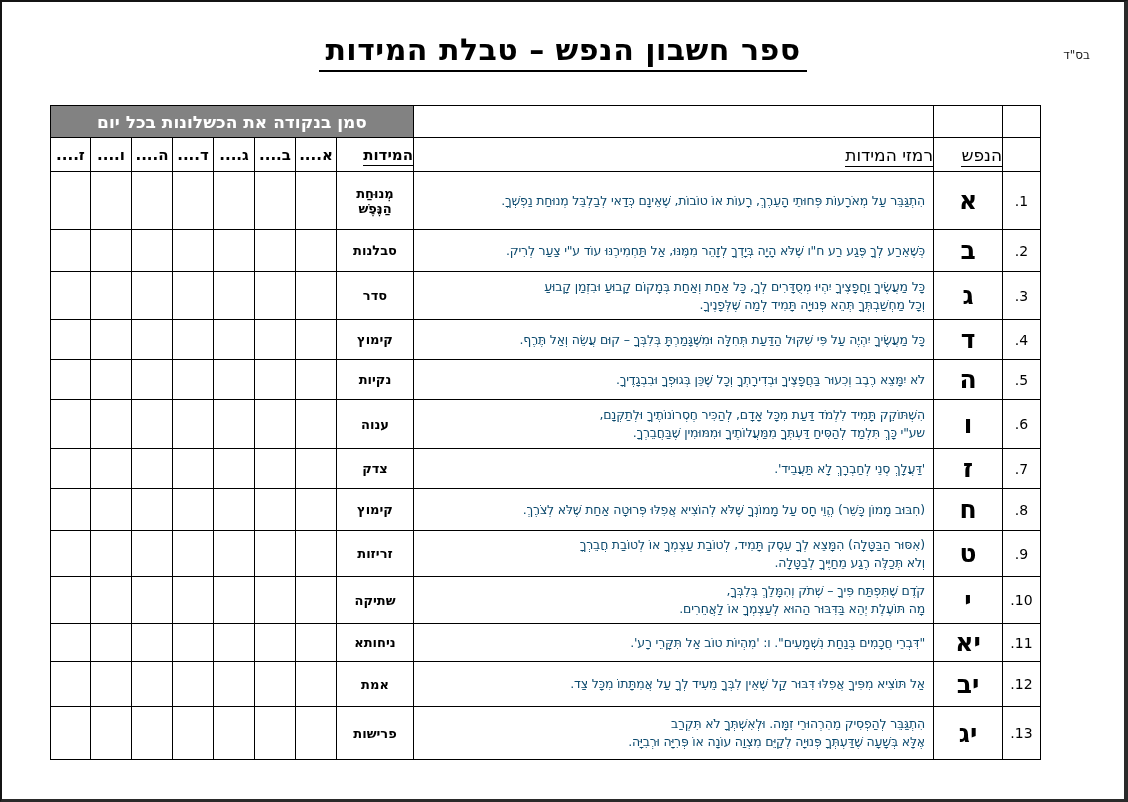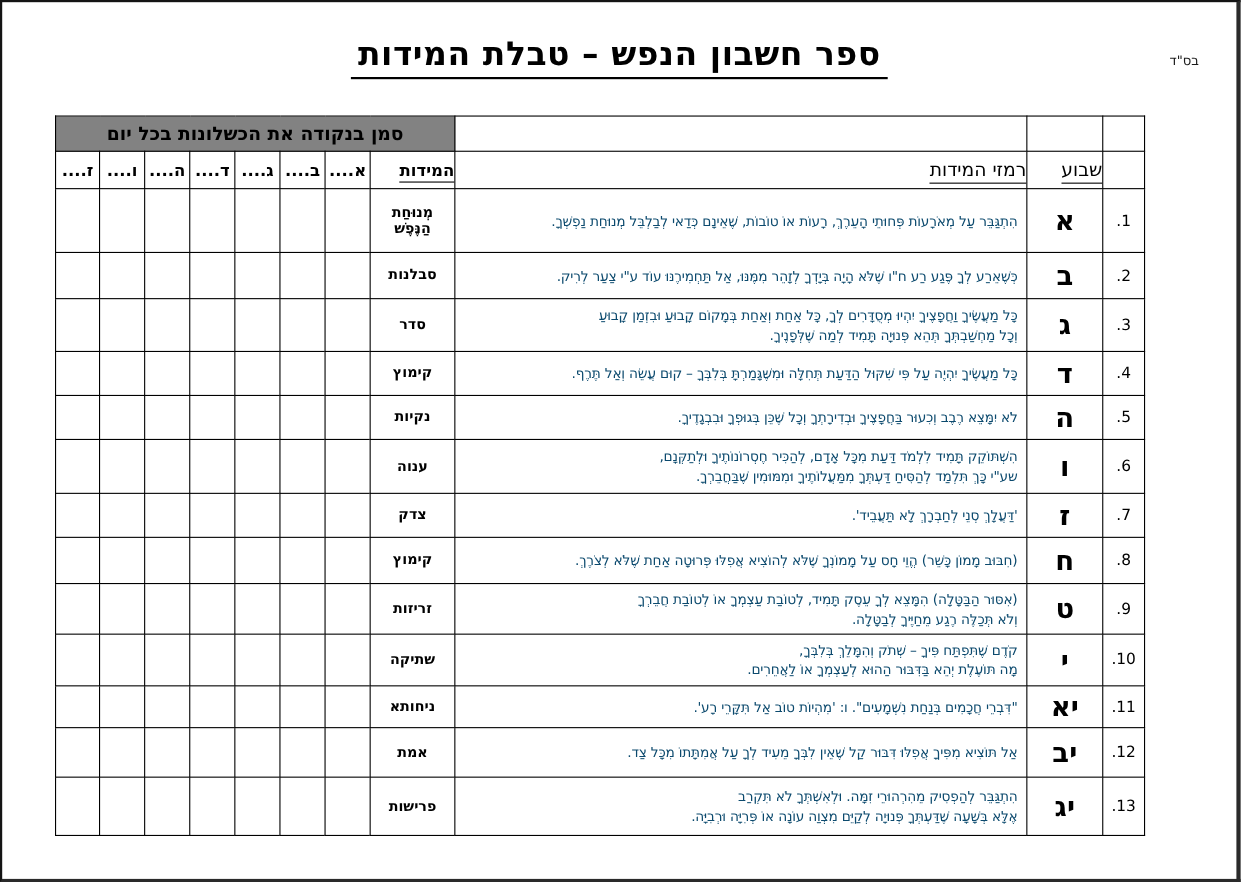--- a/index.html
+++ b/index.html
@@ -42,21 +42,21 @@
     table-layout:fixed;
     direction:rtl;
   }
   table.middot td { border:1px solid #000; vertical-align:middle; }
 
   tr.band-row { height:32px; }
   tr.label-row { height:34px; }
 
   td.instruction-cell {
     background:#828282;
-    color:#000000;
+    color:#ffffff;
     text-align:center;
     font-size:17px;
     font-weight:600;
   }
 
   .u { border-bottom:1px solid #000; padding-bottom:1px; }
 
   td.week-header, td.hints-header { text-align:right; font-weight:normal; font-size:17px; }
   td.middot-header { text-align:center; font-weight:bold; font-size:15px;padding-left:48px; }
   td.day-header { text-align:center; font-size:15px; font-weight:600; }
@@ -113,21 +113,21 @@
     <tbody>
       <tr class="band-row">
         <td></td>
         <td></td>
         <td></td>
         <td class="instruction-cell" colspan="8">סמן בנקודה את הכשלונות בכל יום</td>
       </tr>
       <tr class="label-row">
         <td></td>
         <td class="week-header">
-          <span class="u">שבוע</span>
+          <span class="u">הנפש</span>
         </td>
         <td class="hints-header">
           <span class="u">רמזי המידות</span>
         </td>
         <td class="middot-header">
           <span class="u">המידות</span>
         </td>
         <td class="day-header">א....</td>
         <td class="day-header">ב....</td>
         <td class="day-header">ג....</td>

